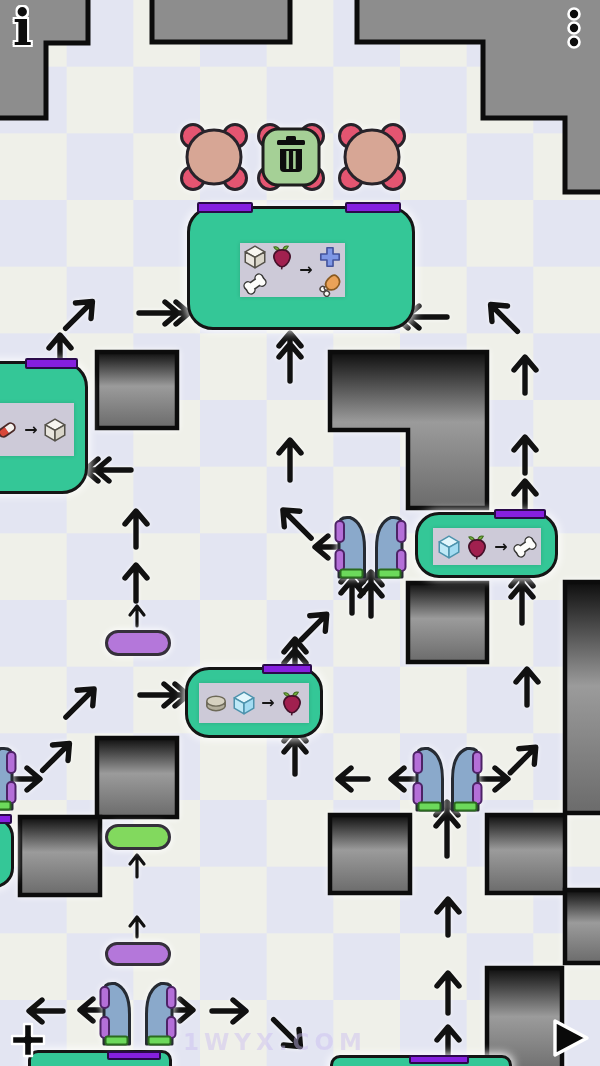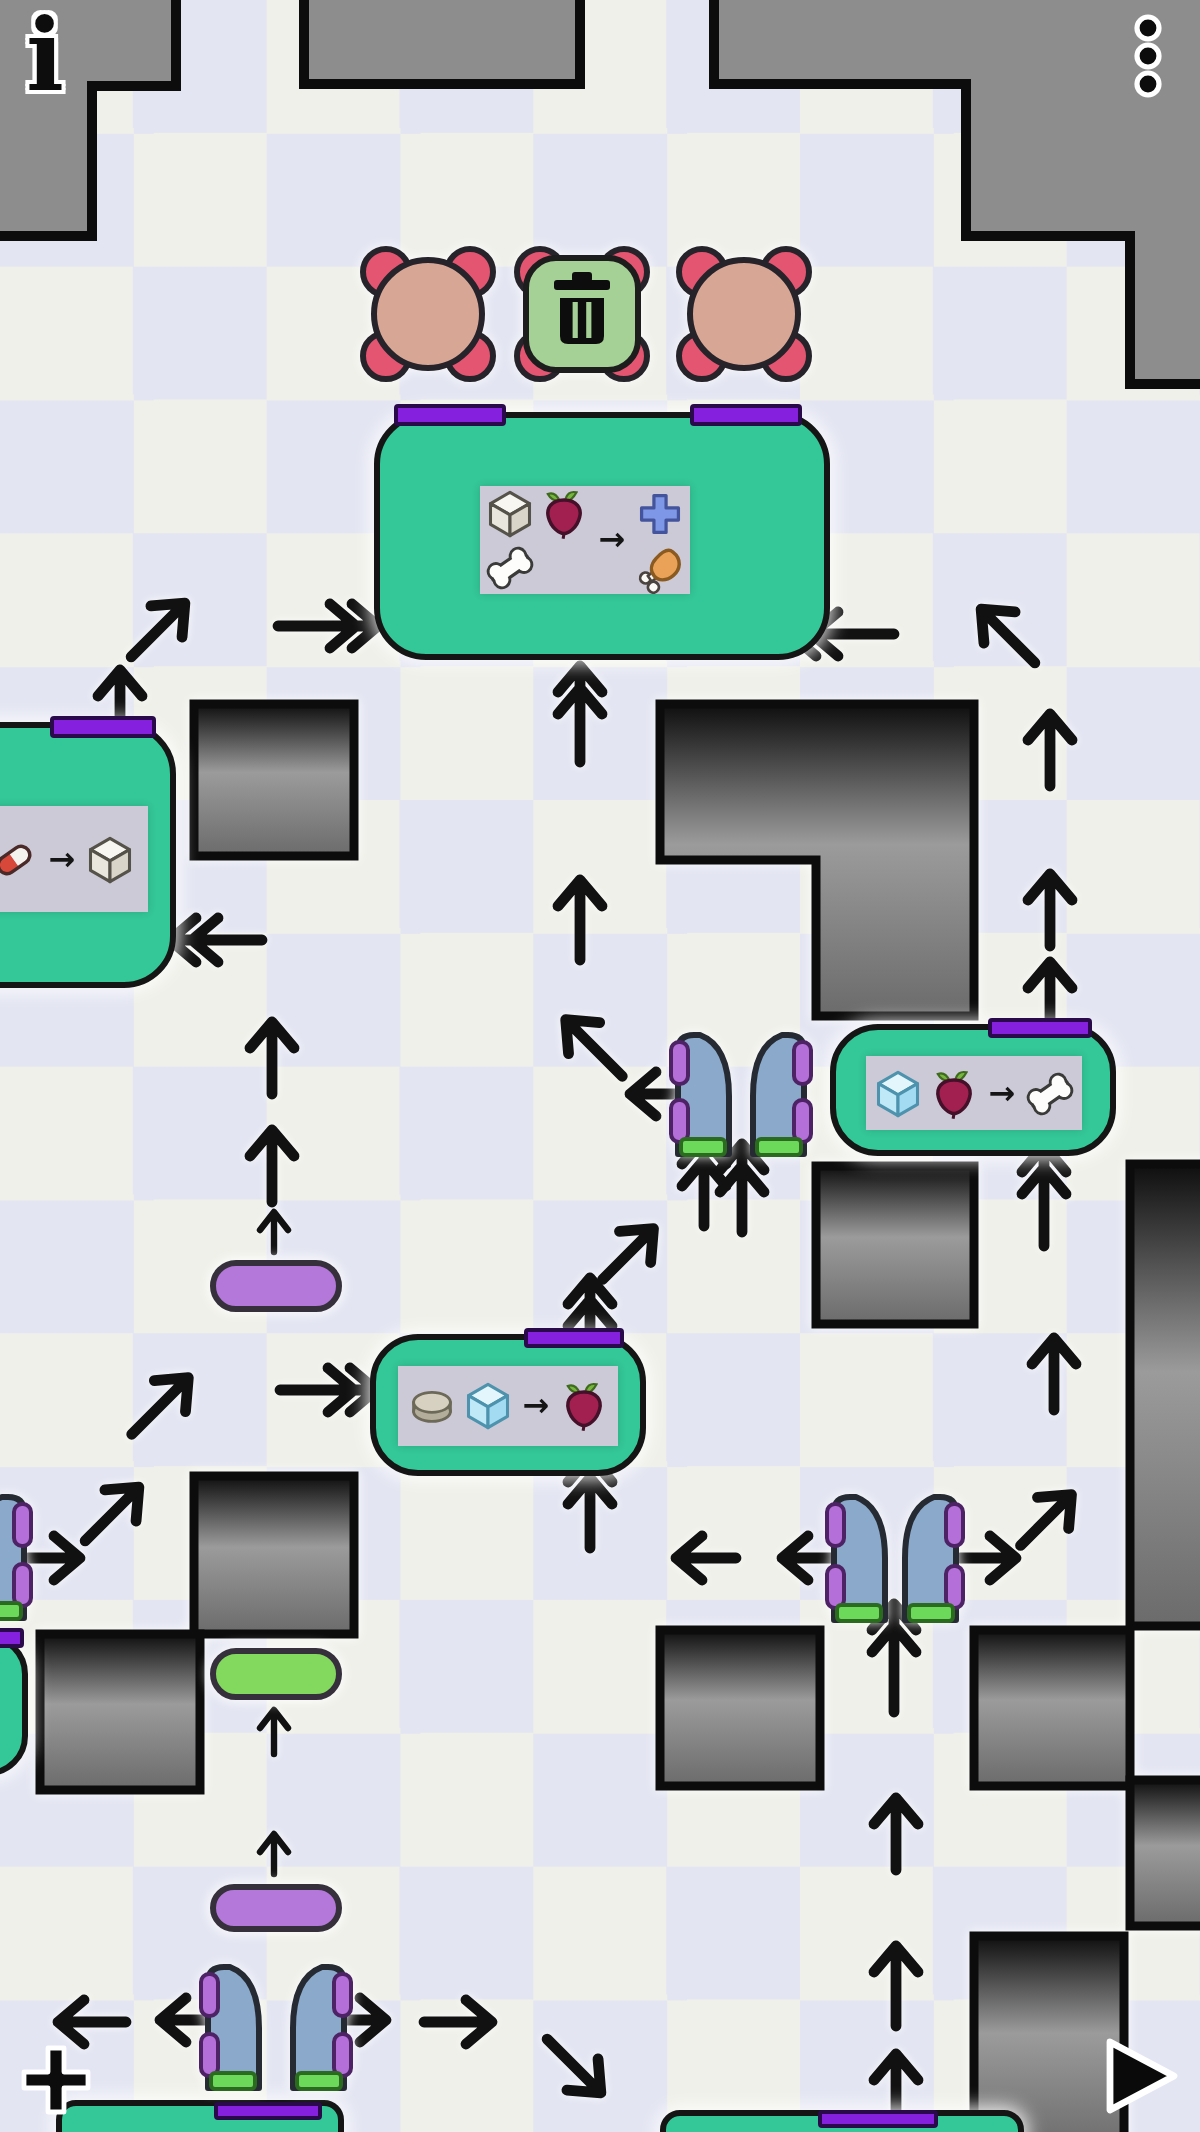--- a/index.html
+++ b/index.html
@@ -340,20 +340,21 @@
             <rect x="0.5" y="7" width="8.5" height="21" rx="4" fill="#b46fd8" stroke="#4d2366" stroke-width="2"></rect>
             <rect x="0.5" y="37" width="8.5" height="21" rx="4" fill="#b46fd8" stroke="#4d2366" stroke-width="2"></rect>
             <rect x="5.5" y="56.5" width="22" height="8" rx="2" fill="#6cd95b" stroke="#2a6b1f" stroke-width="2"></rect>
           </g>
         </svg></div>
       <div class="pill" style="left: 105px; top: 630px; width: 66px; height: 26px; background: rgb(180, 119, 218);"></div>
       <div class="pill" style="left: 105px; top: 824px; width: 66px; height: 26px; background: rgb(130, 217, 94);"></div>
       <div class="pill" style="left: 105px; top: 942px; width: 66px; height: 24px; background: rgb(180, 119, 218);"></div>
     </div>
 
+  <div id="watermark">1WYX.COM</div>
 
   <div id="hud-info">i</div>
 
   <svg id="hud-menu" width="24" height="44">
     <circle cx="12" cy="8" r="5.5" fill="#0c0c0c" stroke="#fff" stroke-width="2.6"></circle>
     <circle cx="12" cy="22" r="5.5" fill="#0c0c0c" stroke="#fff" stroke-width="2.6"></circle>
     <circle cx="12" cy="36" r="5.5" fill="#0c0c0c" stroke="#fff" stroke-width="2.6"></circle>
   </svg>
 
   <svg id="hud-plus" width="44" height="44">

